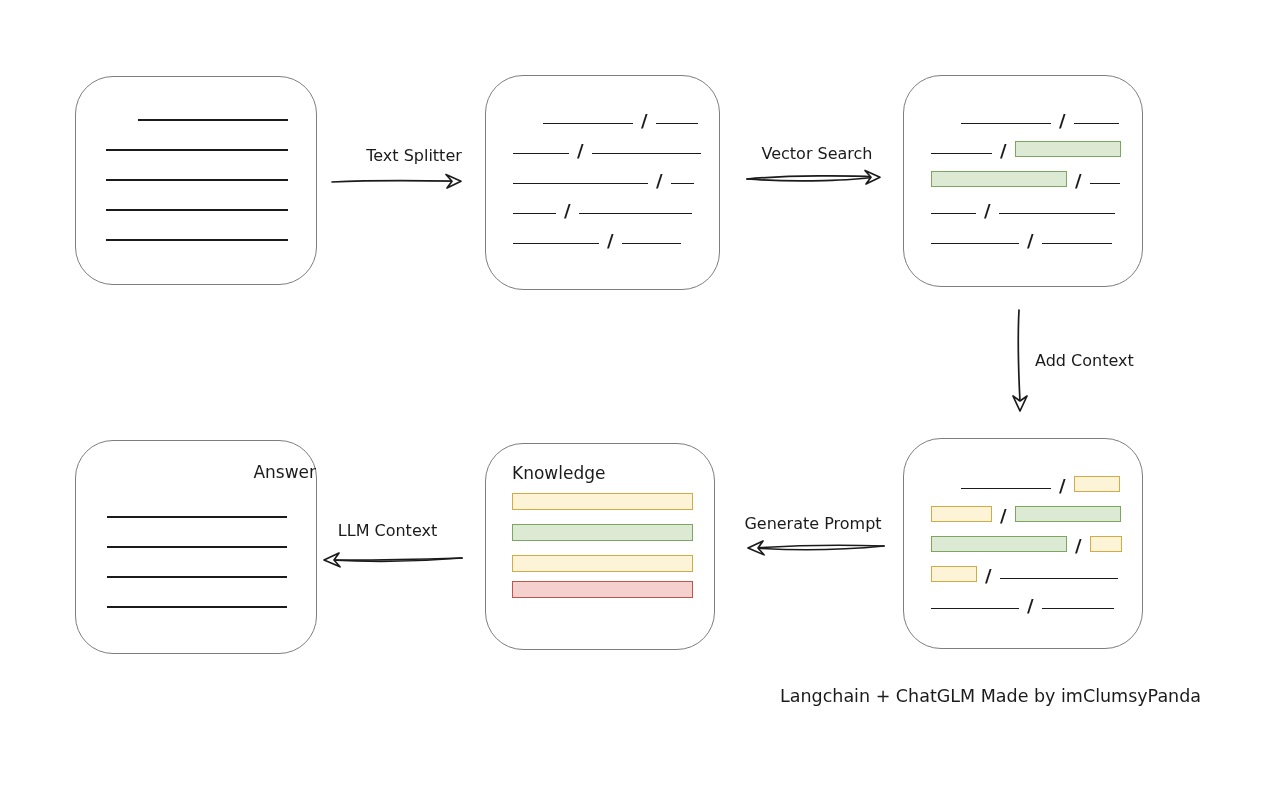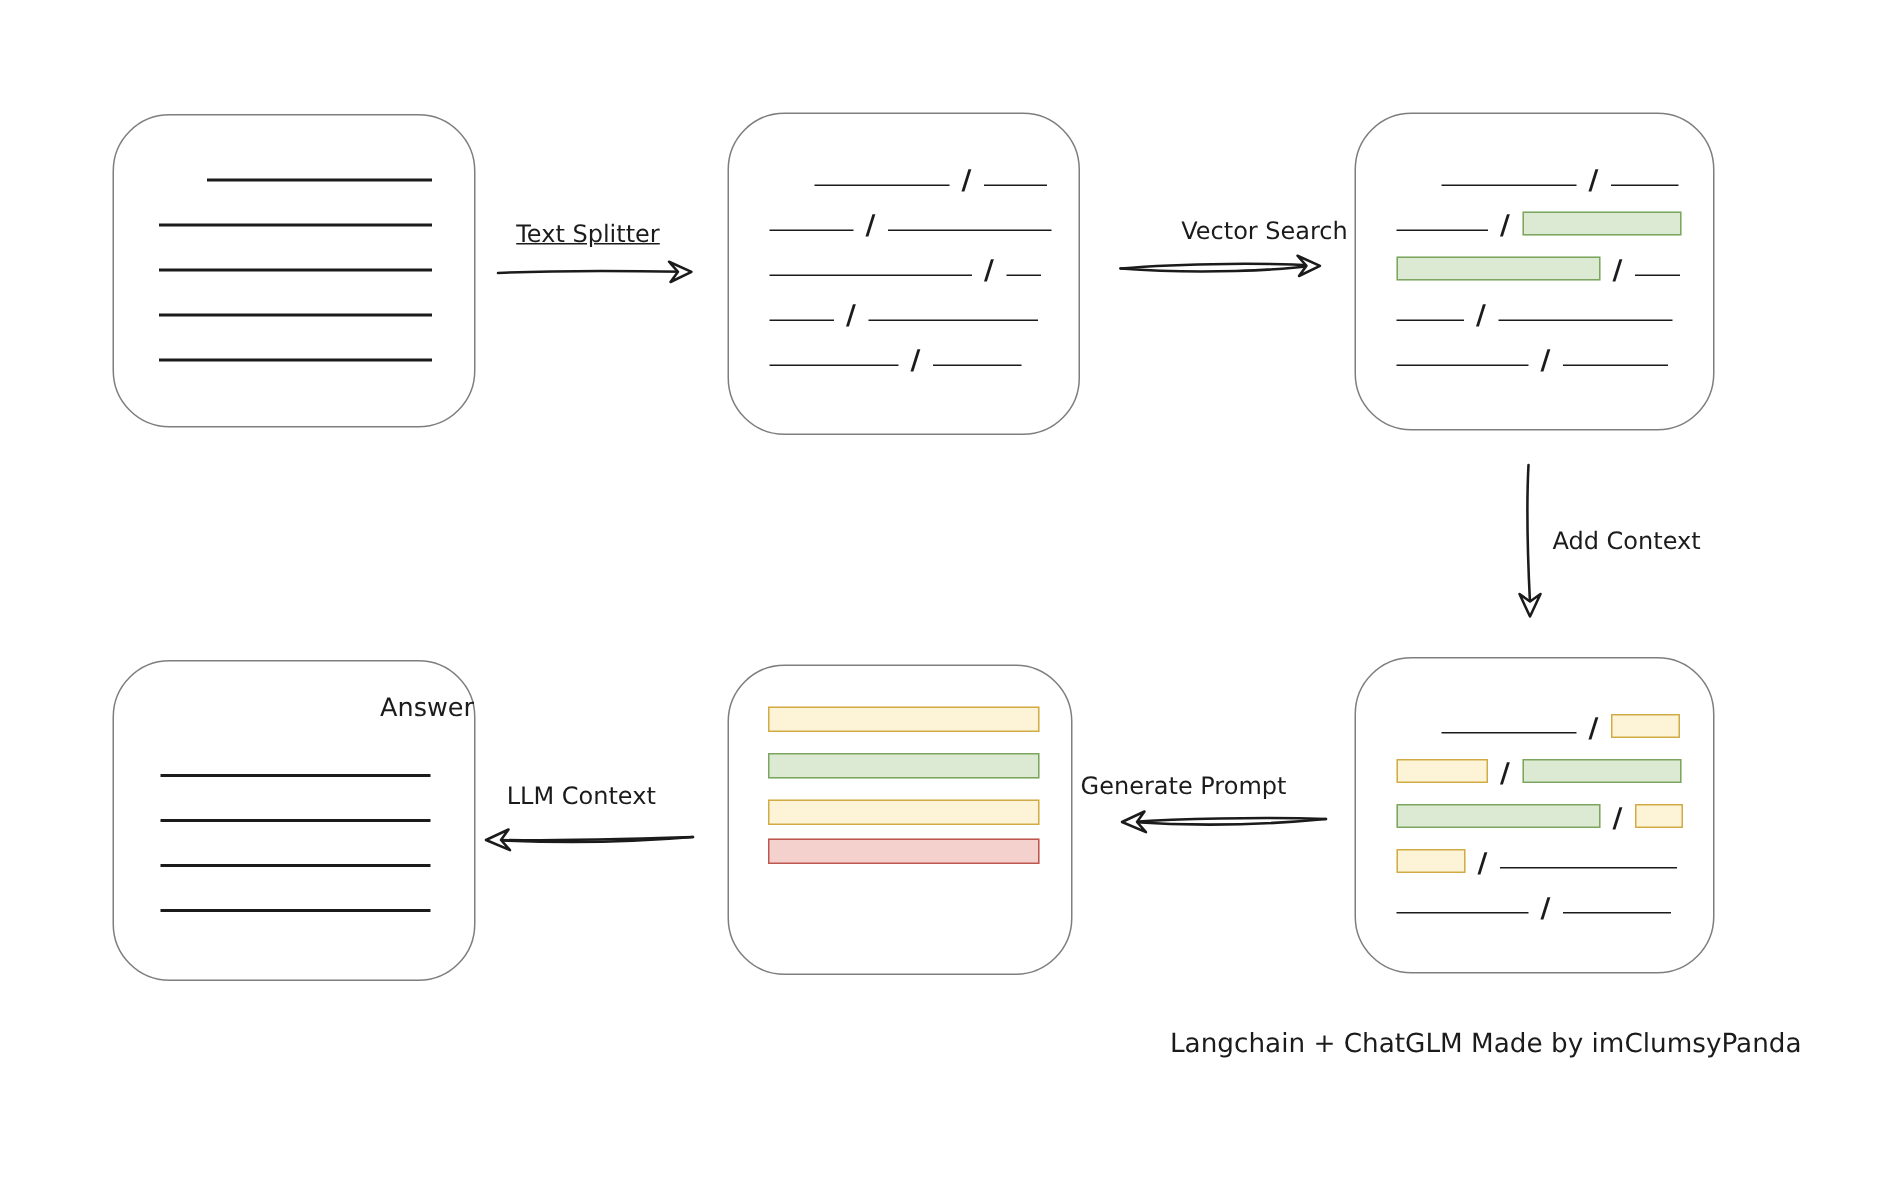--- a/index.html
+++ b/index.html
@@ -43,21 +43,21 @@
 <div class="box" style="left:75px;top:76px;width:242px;height:209px;">
   <div style="padding:42px 0 0 30px;">
       <div class="doc-line" style="width: 150px; margin-left: 32px; margin-bottom: 28px;"></div>
       <div class="doc-line" style="width: 182px; margin-left: 0px; margin-bottom: 28px;"></div>
       <div class="doc-line" style="width: 182px; margin-left: 0px; margin-bottom: 28px;"></div>
       <div class="doc-line" style="width: 182px; margin-left: 0px; margin-bottom: 28px;"></div>
       <div class="doc-line" style="width: 182px; margin-left: 0px; margin-bottom: 28px;"></div>
     </div>
 </div>
 
-<div class="arrow-label centered" style="left:322px;top:146px;width:140px;text-decoration:underline;">Text Splitter</div>
+<div class="arrow-label centered" style="left:344px;top:146px;width:140px;">Text Splitter</div>
 <svg class="arrow" style="left:330px;top:168px;" width="140" height="26" viewBox="0 0 140 26">
   <path d="M2,14 C40,12.2 95,12.6 126,13.2"></path>
   <path class="head" d="M116,6.5 L131,13.2 L117,20 L122,13.2 Z"></path>
 </svg>
 
 <div class="box" style="left:485px;top:75px;width:235px;height:215px;">
   <div style="padding:34px 0 0 27px;">
       <div class="seg-row" style="padding-left: 30px;">
         <div class="seg-line" style="width: 90px;"></div>
         <span class="seg-slash">/</span>
@@ -79,21 +79,21 @@
         <div class="seg-line" style="width: 113px;"></div>
       </div>
       <div class="seg-row">
         <div class="seg-line" style="width: 86px;"></div>
         <span class="seg-slash">/</span>
         <div class="seg-line" style="width: 59px;"></div>
       </div>
     </div>
 </div>
 
-<div class="arrow-label centered" style="left:769px;top:144px;width:148px;">Vector Search</div>
+<div class="arrow-label centered" style="left:743px;top:144px;width:148px;">Vector Search</div>
 <svg class="arrow" style="left:743px;top:164px;" width="148" height="28" viewBox="0 0 148 28">
   <path d="M4,15 C48,11 108,11.5 132,13"></path>
   <path d="M4,15 C58,19 112,16 132,13"></path>
   <path class="head" d="M122,6.5 L137,13.2 L123,20 L128,13.2 Z"></path>
 </svg>
 
 <div class="box" style="left:903px;top:75px;width:240px;height:212px;">
   <div style="padding:34px 0 0 27px;">
       <div class="seg-row" style="padding-left: 30px;">
         <div class="seg-line" style="width: 90px;"></div>
@@ -152,29 +152,30 @@
         <div class="seg-line" style="width: 118px;"></div>
       </div>
       <div class="seg-row">
         <div class="seg-line" style="width: 88px;"></div>
         <span class="seg-slash">/</span>
         <div class="seg-line" style="width: 72px;"></div>
       </div>
     </div>
 </div>
 
-<div class="arrow-label centered" style="left:714px;top:514px;width:150px;">Generate Prompt</div>
+<div class="arrow-label centered" style="left:738px;top:514px;width:150px;">Generate Prompt</div>
 <svg class="arrow" style="left:736px;top:536px;" width="152" height="24" viewBox="0 0 152 24">
   <path d="M148,10 C102,8.5 48,10 18,12"></path>
   <path d="M148,10 C96,15 48,14 18,12"></path>
   <path class="head" d="M27,5 L12,12 L28,18.8 L22,12 Z"></path>
 </svg>
 
 <div class="box" style="left:485px;top:443px;width:230px;height:207px;">
   <div style="padding:18px 0 0 26px;">
+    <div class="box-heading">Knowledge</div>
     <div>
         <div class="bar yellow" style="width: 179px; margin-top: 9px;"></div>
         <div class="bar green" style="width: 179px; margin-top: 14px;"></div>
         <div class="bar yellow" style="width: 179px; margin-top: 14px;"></div>
       </div>
     <div>
         <div class="bar red" style="width: 179px; margin-top: 9px;"></div>
       </div>
   </div>
 </div>

